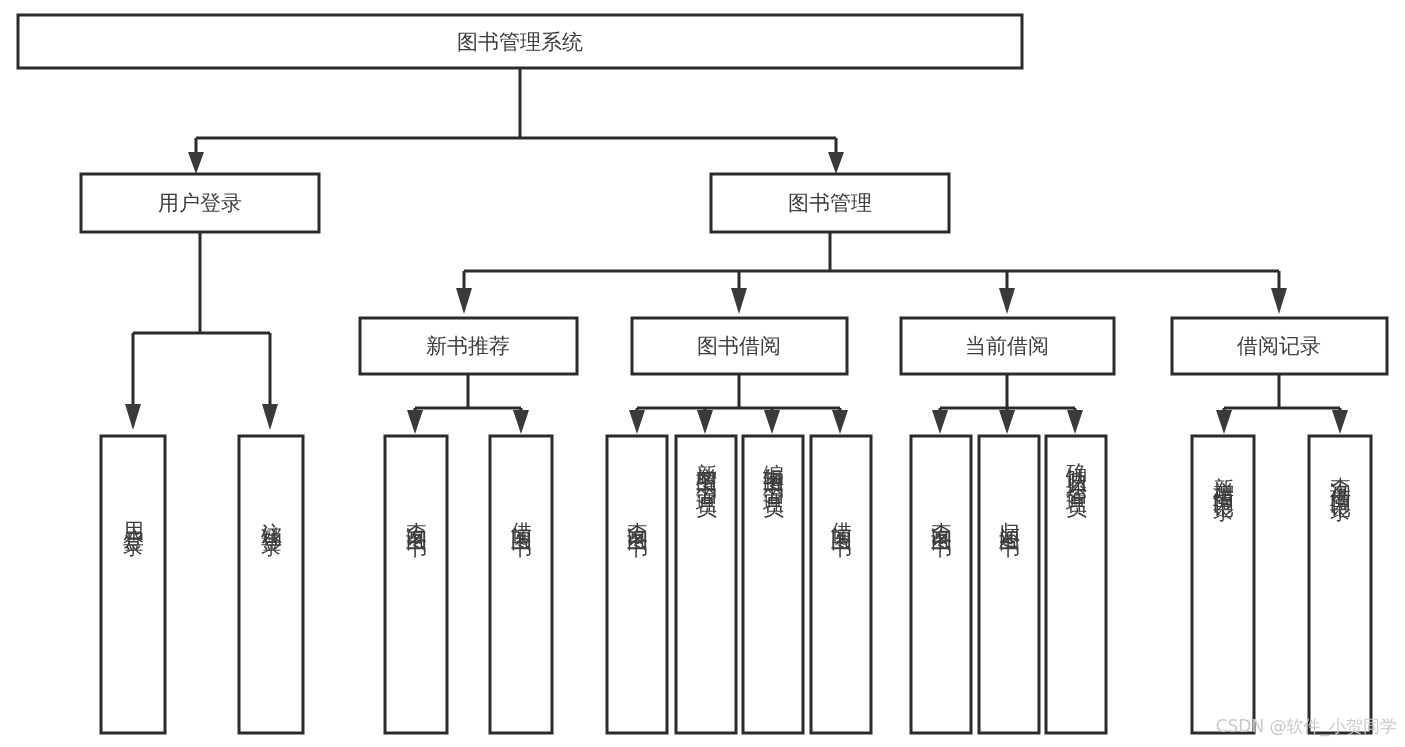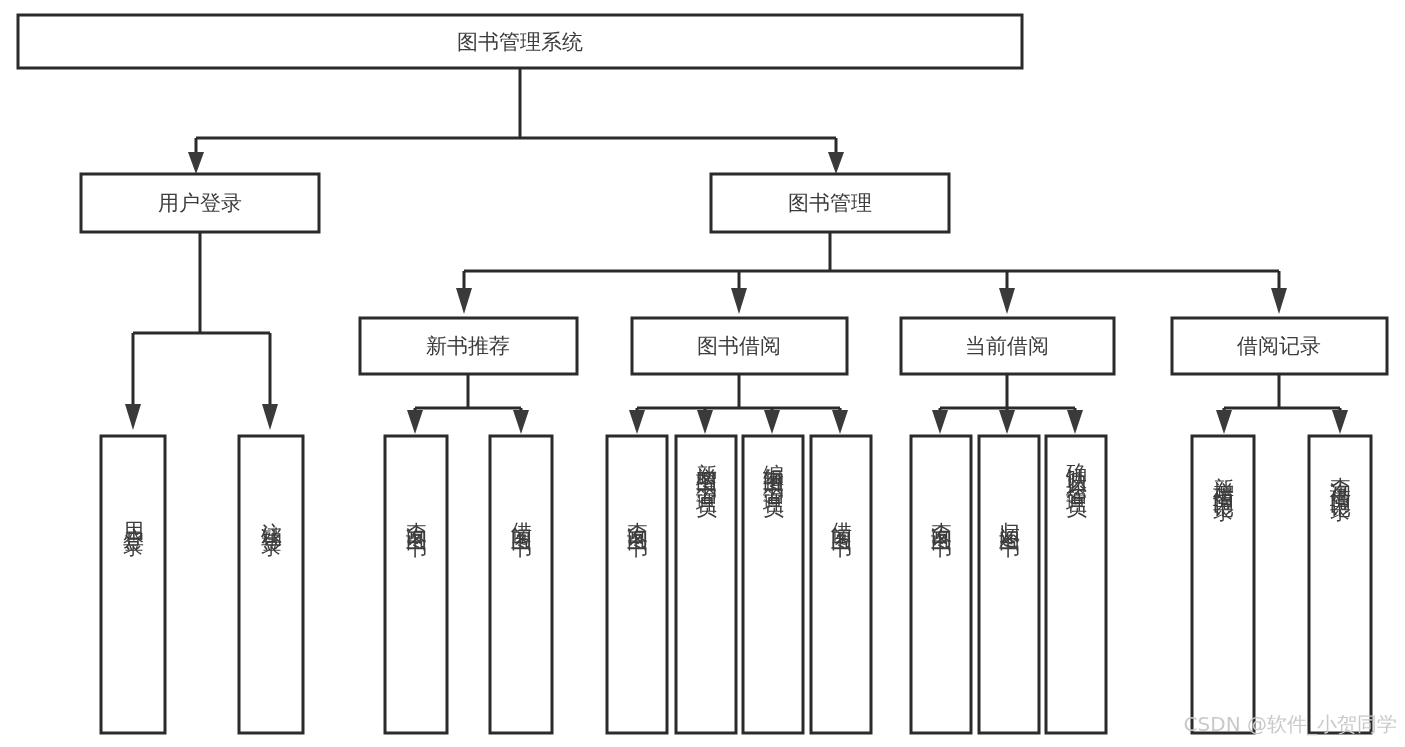--- a/index.html
+++ b/index.html
@@ -62,21 +62,21 @@
     align-items: center;
     justify-content: flex-start;
     white-space: nowrap;
     pointer-events: none;
   }
   #watermark {
     position: absolute;
     right: 8px;
     bottom: 6px;
     color: #c9c9c9;
-    font-size: 20px;
+    font-size: 17px;
     font-family: "DejaVu Sans", "Liberation Sans", sans-serif;
     white-space: nowrap;
   }
 </style>
 </head>
 <body>
 
 <div id="diagram-root">
 
   <svg class="diagram" viewBox="0 0 1405 747" xmlns="http://www.w3.org/2000/svg">

